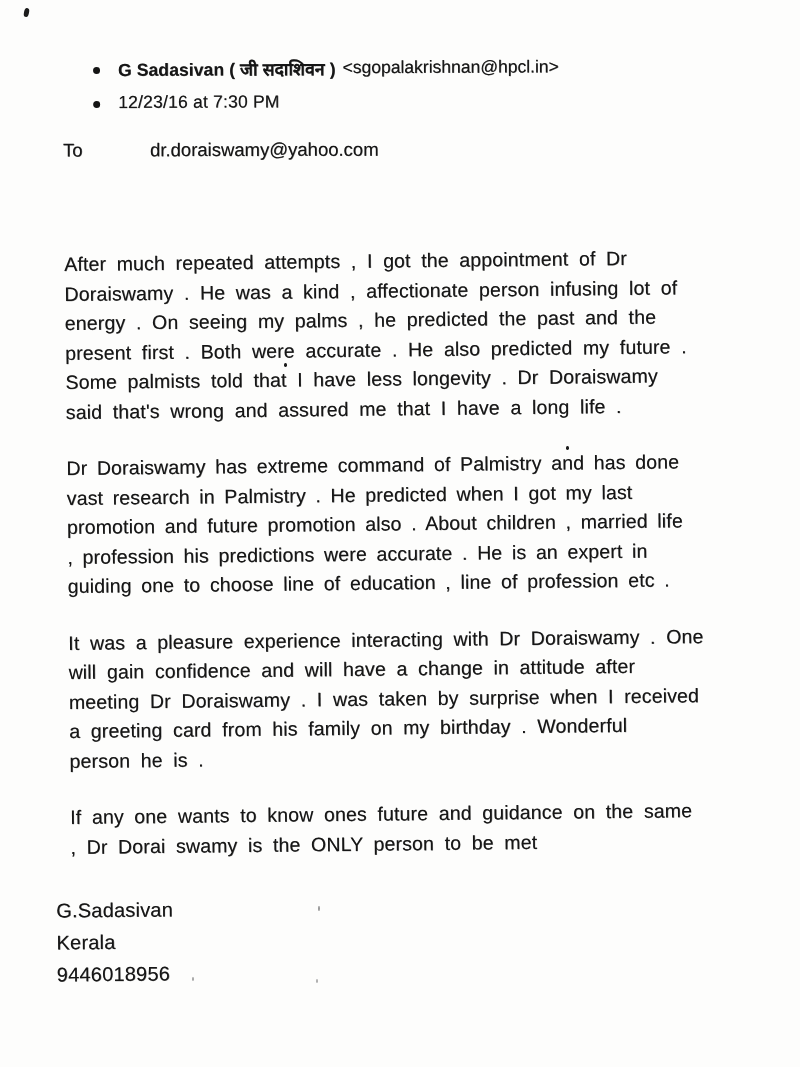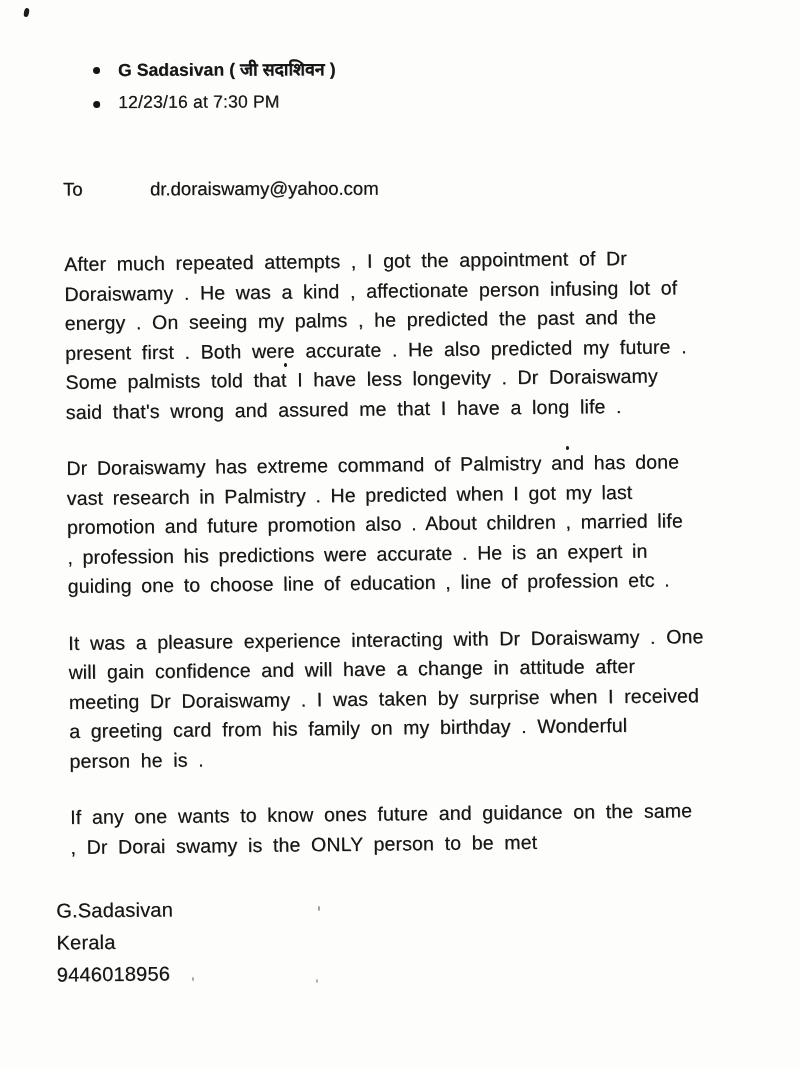--- a/index.html
+++ b/index.html
@@ -25,21 +25,21 @@
   .speck.s6{left:316px;top:979px;width:2px;height:4px;background:#b0b0b0;}
 
   
   .header{position:absolute;left:93px;top:57px;transform:rotate(-0.2deg);transform-origin:0 0;}
   .bullet-row{display:flex;align-items:center;height:23px;margin-bottom:11px;white-space:nowrap;}
   .bullet{flex:0 0 auto;width:7px;height:7px;border-radius:50%;background:#141414;margin-right:18px;margin-top:3px;}
   .sender-name{font-weight:700;font-size:17.5px;letter-spacing:0.1px;}
   .sender-email{font-weight:400;font-size:17.5px;margin-left:7px;}
   .date{font-size:17.5px;font-weight:500;letter-spacing:0.2px;}
 
-  .to-row{position:absolute;left:63px;top:139px;font-size:18.5px;white-space:nowrap;transform:rotate(-0.15deg);margin-top:39px;}
+  .to-row{position:absolute;left:63px;top:139px;font-size:18.5px;white-space:nowrap;transform:rotate(-0.15deg);}
   .to-label{display:inline-block;width:87px;}
   .to-email{display:inline-block;}
 
   
   .body{
     position:absolute;left:64px;top:250px;width:720px;
     transform:rotate(-0.62deg);transform-origin:0 0;
   }
   .para{margin:0 0 27px 0;}
   .line{
@@ -62,20 +62,21 @@
   <div class="speck s2"></div>
   <div class="speck s3"></div>
   <div class="speck s4"></div>
   <div class="speck s5"></div>
   <div class="speck s6"></div>
 
   <div class="header">
     <div class="bullet-row">
       <span class="bullet"></span>
       <span class="sender-name">G Sadasivan ( जी सदाशिवन )</span>
+      <span class="sender-email">&lt;sgopalakrishnan@hpcl.in&gt;</span>
     </div>
     <div class="bullet-row">
       <span class="bullet"></span>
       <span class="date">12/23/16 at 7:30 PM</span>
     </div>
   </div>
 
   <div class="to-row">
     <span class="to-label">To</span><span class="to-email">dr.doraiswamy@yahoo.com</span>
   </div>

